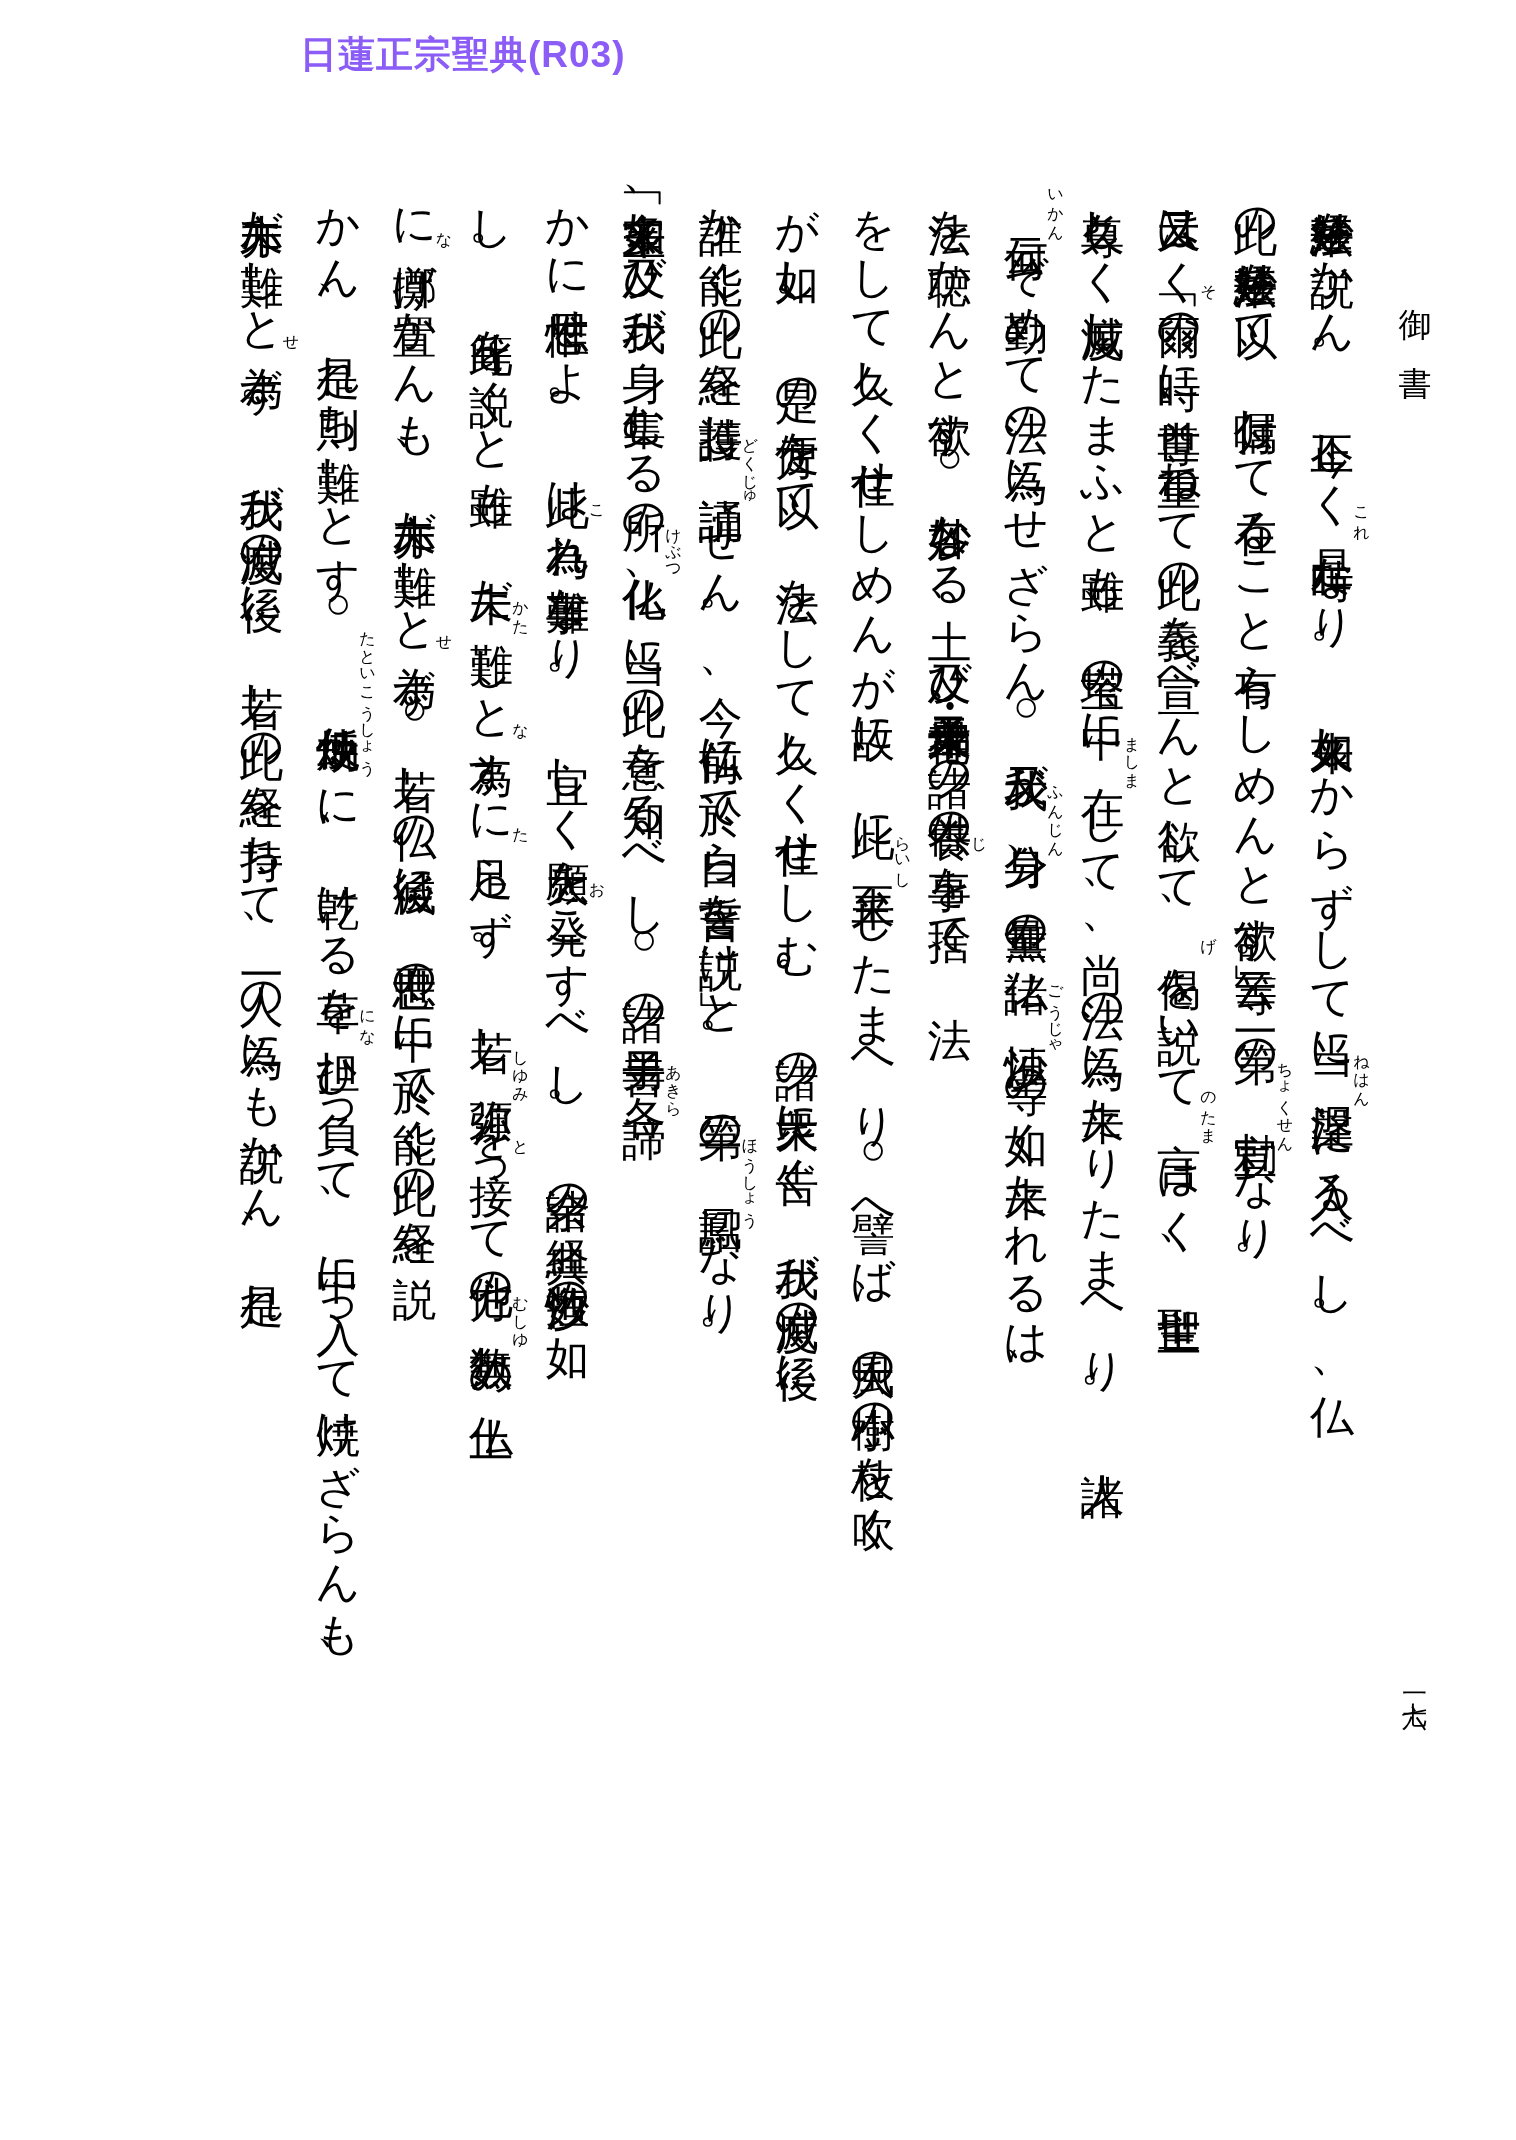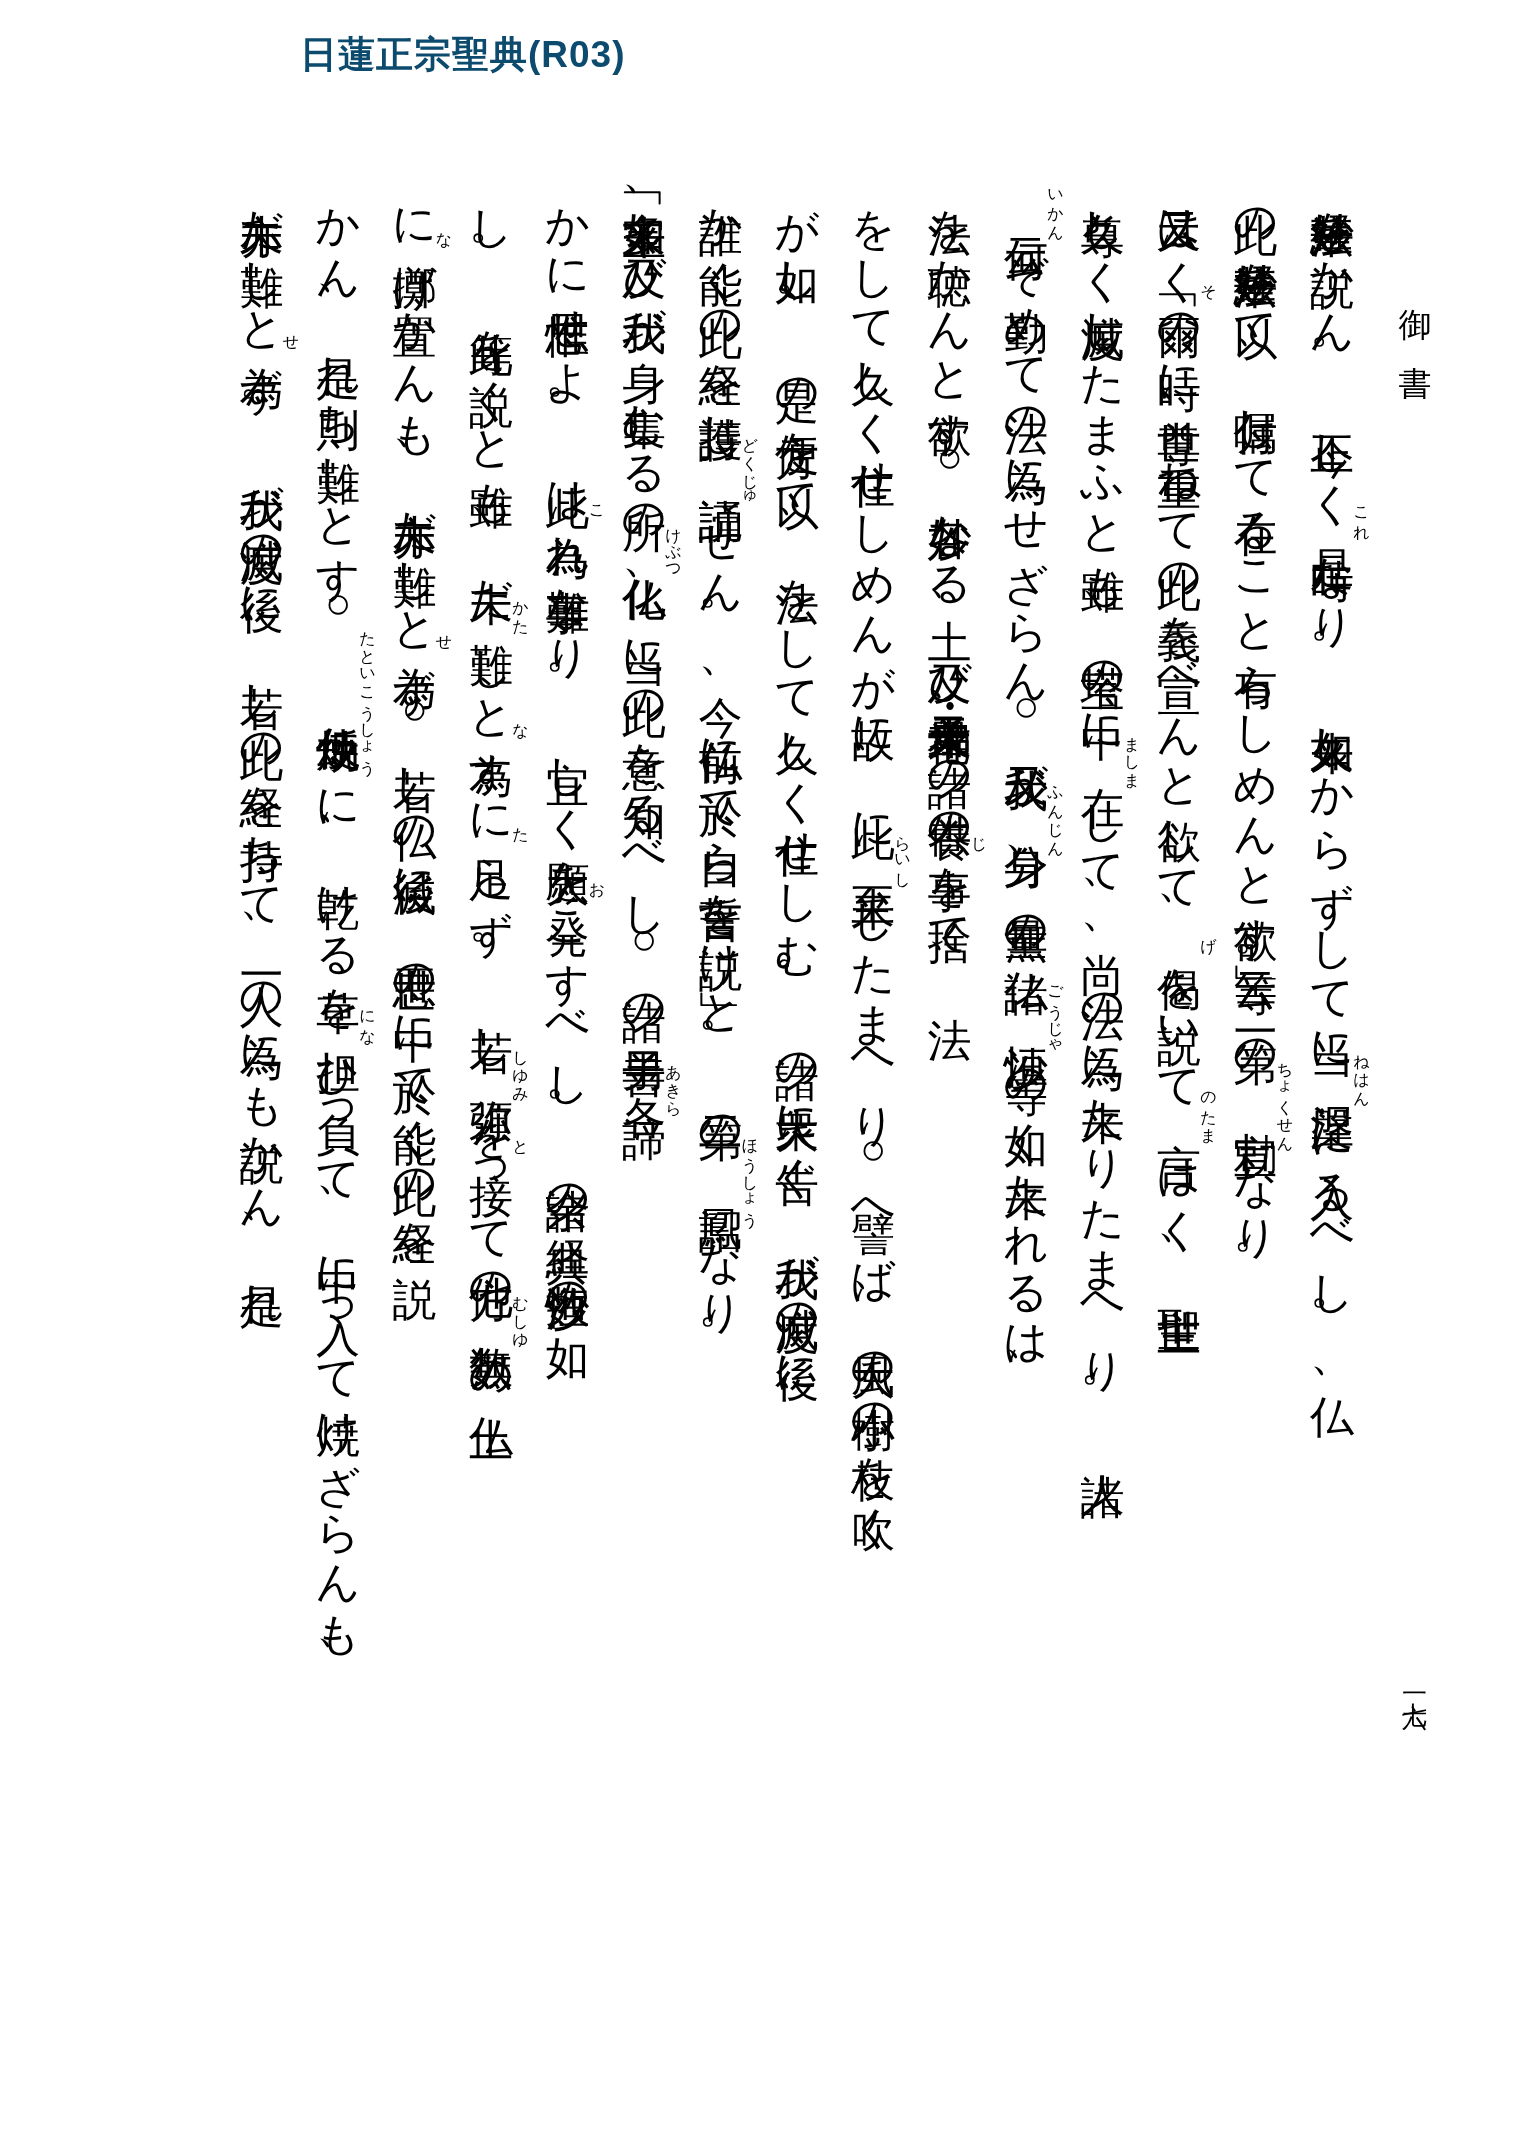--- a/index.html
+++ b/index.html
@@ -12,21 +12,21 @@
     overflow:hidden;
     font-family:"Liberation Serif","DejaVu Serif",serif;
   }
   .header {
     position:absolute;
     left:300px; top:30px;
     font-family:"Liberation Sans","DejaVu Sans",sans-serif;
     font-size:37px;
     font-weight:600;
     letter-spacing:1px;
-    color:#0c4a6e;
+    color:#8b5cf6;
     white-space:nowrap;
   }
   .gosho {
     position:absolute;
     left:1392px; top:283px;
     writing-mode:vertical-rl;
     font-size:33px;
     letter-spacing:57px;
     color:#000;
   }

